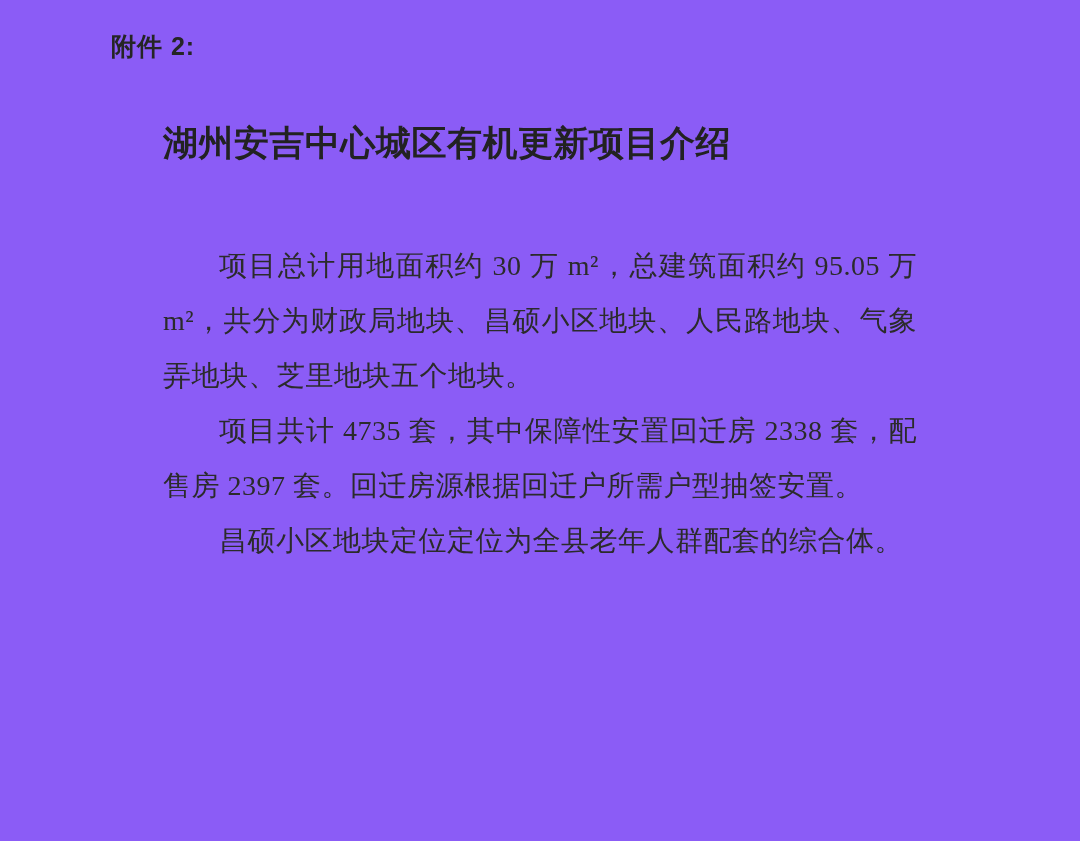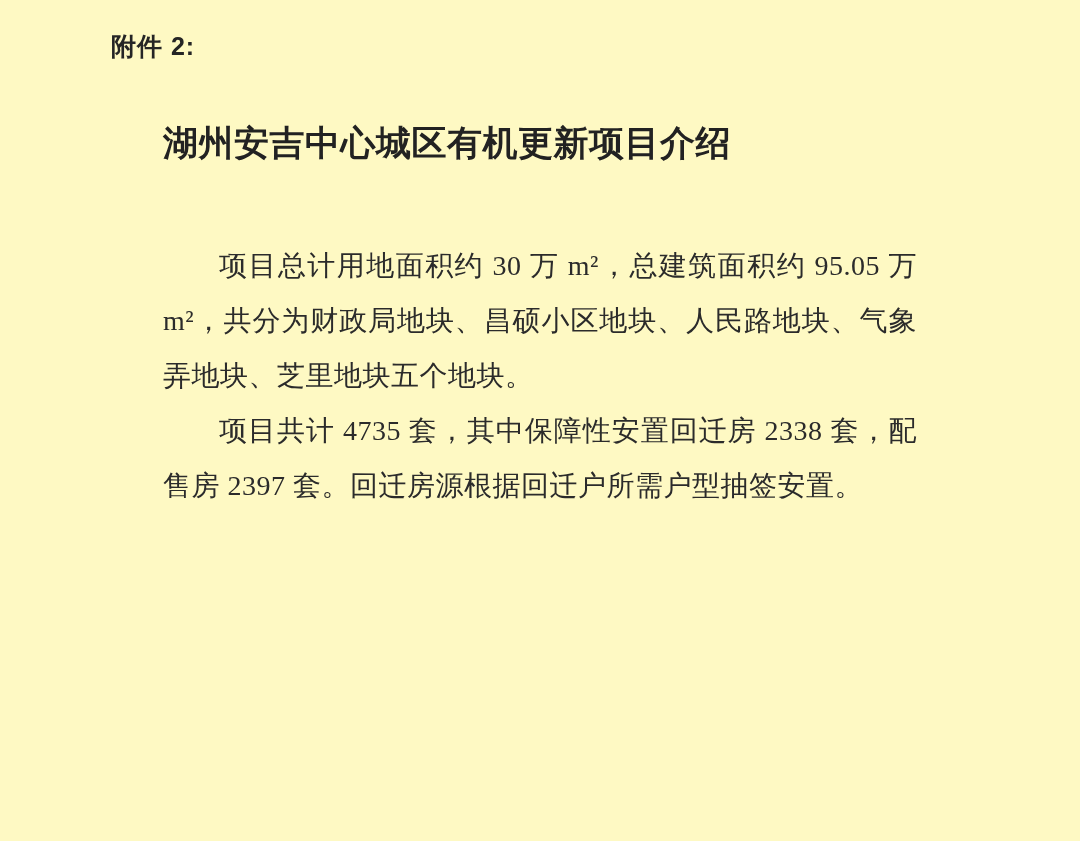--- a/index.html
+++ b/index.html
@@ -6,21 +6,21 @@
   html, body {
     margin: 0;
     padding: 0;
     background: #f6f6f6;
   }
   .page {
     position: relative;
     width: 1080px;
     height: 841px;
     margin: 0 auto;
-    background: #fef9c3;
+    background: #8b5cf6;
     overflow: hidden;
     box-sizing: border-box;
     padding: 30px 163px 0 163px;
     color: #2b2b2b;
   }
   .attachment-label {
     font-family: "Liberation Sans", sans-serif;
     font-weight: 700;
     font-size: 25px;
     letter-spacing: 1px;
@@ -58,15 +58,16 @@
 
 <div class="page">
 
   <div class="attachment-label">附件 2:</div>
 
   <h1 class="doc-title">湖州安吉中心城区有机更新项目介绍</h1>
 
   <div class="body-text">
     <p class="para">项目总计用地面积约 30 万 m²，总建筑面积约 95.05 万m²，共分为财政局地块、昌硕小区地块、人民路地块、气象弄地块、芝里地块五个地块。</p>
     <p class="para">项目共计 4735 套，其中保障性安置回迁房 2338 套，配售房 2397 套。回迁房源根据回迁户所需户型抽签安置。</p>
+    <p class="para">昌硕小区地块定位定位为全县老年人群配套的综合体。</p>
   </div>
 
 </div>
 
 </body></html>

